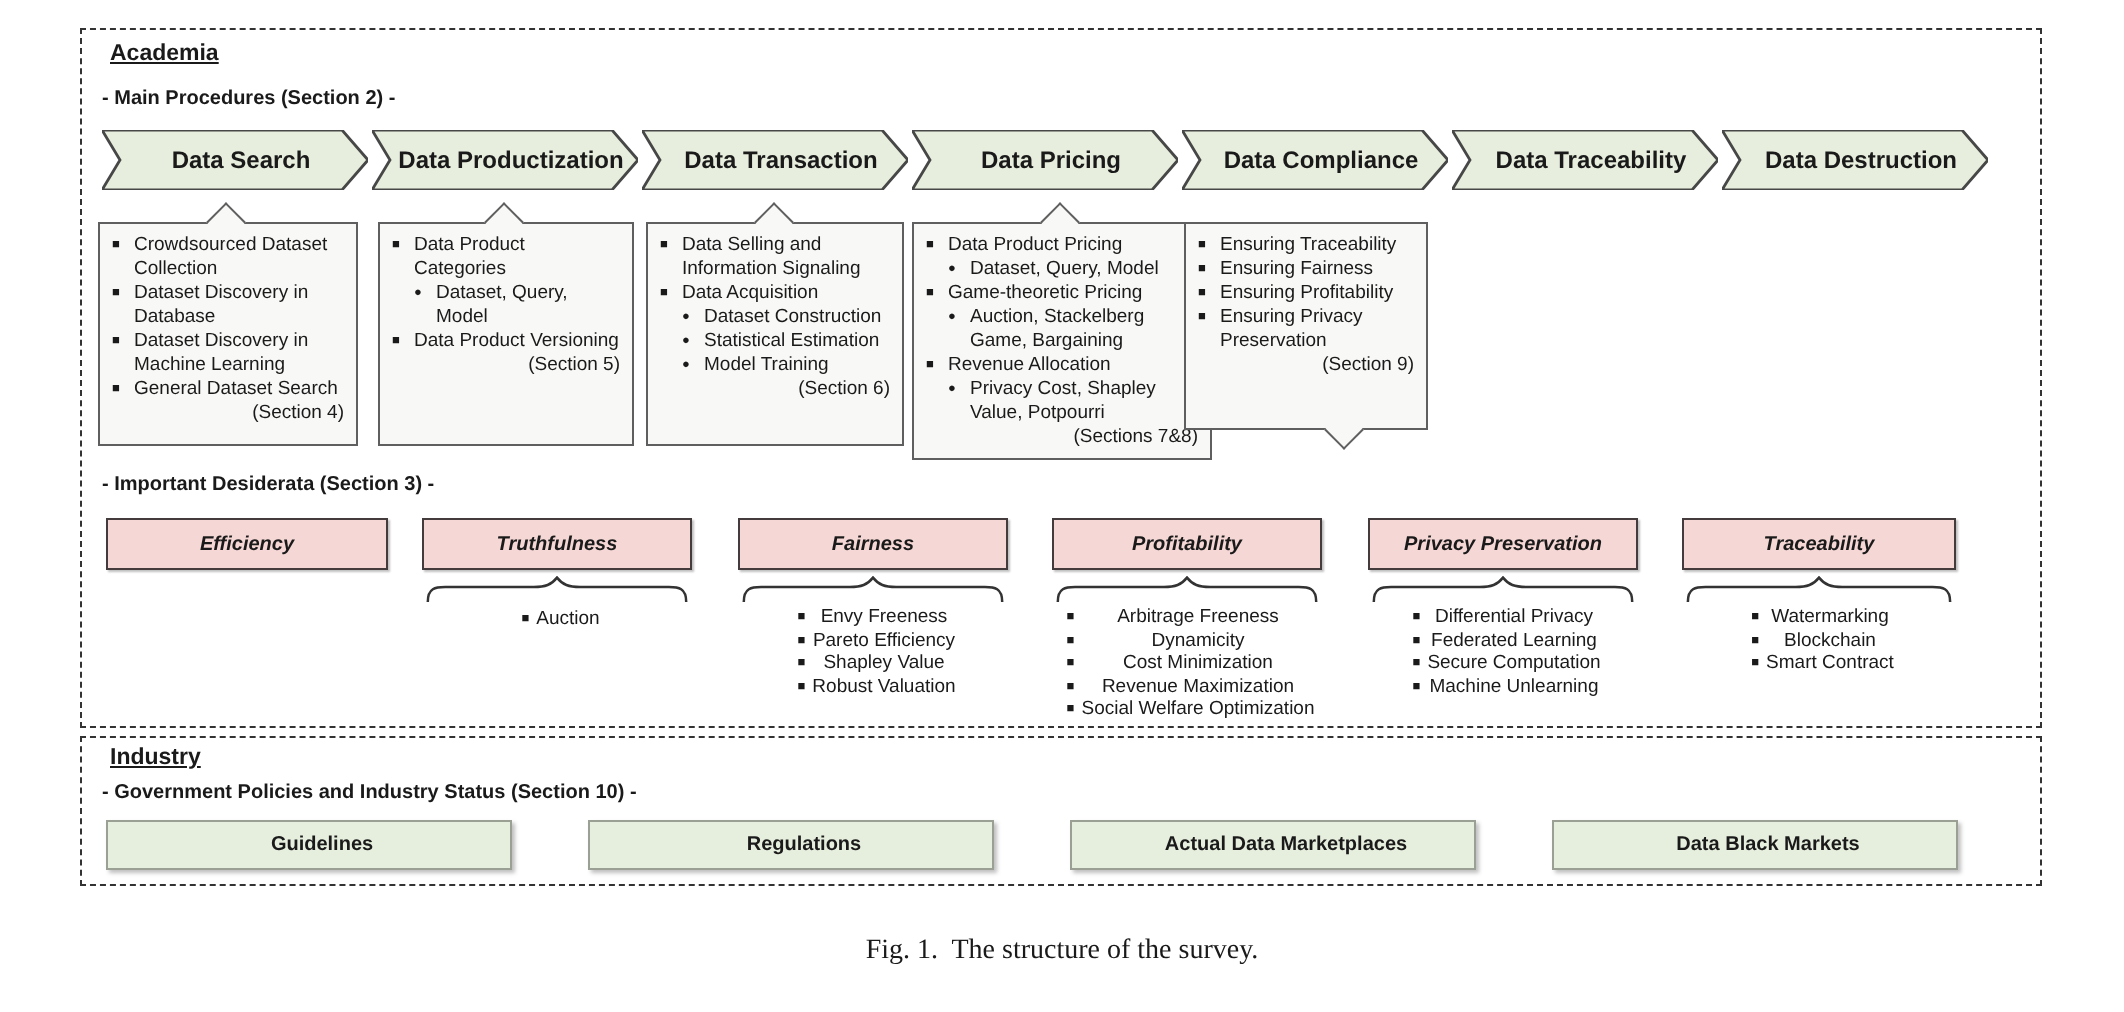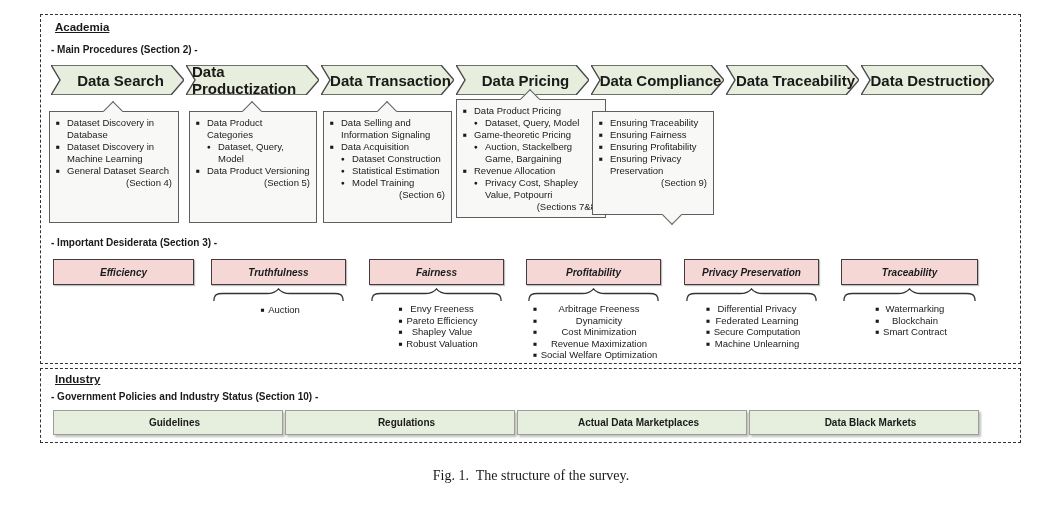--- a/index.html
+++ b/index.html
@@ -12,37 +12,37 @@
 
   .sec-title{position:absolute;font-size:11.5px;font-weight:bold;text-decoration:underline;}
   .sec-sub{position:absolute;font-size:10px;font-weight:bold;}
 
   
   .arrow-row{position:absolute;left:10px;top:50px;display:flex;gap:2px;}
   .arrow{position:relative;width:133px;height:30px;flex:none;}
   .arrow svg{position:absolute;inset:0;width:100%;height:100%;}
   .arrow svg polygon{fill:var(--arrow-fill,#e7eedd);stroke:var(--arrow-border,#474747);stroke-width:1.4;}
   .arrow .lbl{position:absolute;inset:0;display:flex;align-items:center;justify-content:center;
-              font-size:15px;font-weight:bold;padding-left:6px;box-sizing:border-box;}
+              font-size:12px;font-weight:bold;padding-left:6px;box-sizing:border-box;}
 
   
   .callout{position:absolute;background:var(--callout-fill,#f8f8f6);border:1.4px solid var(--callout-border,#5f5f5f);
            box-sizing:border-box;padding:5px 6px 0 6px;font-size:9.5px;line-height:12px;}
   .callout.ptr-top::before{content:"";position:absolute;top:-8px;left:calc(50% - 8px);width:14px;height:14px;
            background:var(--callout-fill,#f8f8f6);transform:rotate(45deg);
            border-left:1.4px solid var(--callout-border,#5f5f5f);border-top:1.4px solid var(--callout-border,#5f5f5f);
            box-sizing:border-box;}
   .callout.ptr-bottom::after{content:"";position:absolute;bottom:-8px;left:60%;width:14px;height:14px;
            background:var(--callout-fill,#f8f8f6);transform:rotate(45deg);
            border-right:1.4px solid var(--callout-border,#5f5f5f);border-bottom:1.4px solid var(--callout-border,#5f5f5f);
            box-sizing:border-box;}
   .co1{left:8px;  top:96px;width:130px;height:112px;}
   .co2{left:148px;top:96px;width:128px;height:112px;}
   .co3{left:282px;top:96px;width:129px;height:112px;}
-  .co4{left:415px;top:84px;width:150px;height:119px;}
+  .co4{left:415px;top:96px;width:150px;height:119px;}
   .co5{left:551px;top:96px;width:122px;height:104px;}
 
   
   .li{display:flex;align-items:flex-start;}
   .li .mk{width:11px;flex:none;font-size:6.5px;line-height:inherit;}
   .li .tx{flex:1;}
   .li.ind1{padding-left:11px;}
   .li.ctr{display:block;text-align:right;}
 
   
@@ -52,21 +52,21 @@
         font-size:10px;font-weight:bold;font-style:italic;box-shadow:1px 1px 1px rgba(0,0,0,.25);}
   .brace{display:block;width:100%;height:13px;margin-top:3px;}
   .brace path{fill:none;stroke:#333;stroke-width:1.3;}
   .dlist{margin-top:2px;text-align:center;font-size:9.5px;line-height:11.5px;}
   .dlist .inner{display:inline-block;text-align:center;}
   .d1{left:12px;width:141px;} .d2{left:170px;width:135px;} .d3{left:328px;width:135px;}
   .d4{left:485px;width:135px;} .d5{left:643px;width:135px;} .d6{left:800px;width:137px;}
 
   
   .ind-row{position:absolute;left:12px;top:41px;width:926px;display:flex;justify-content:space-between;}
-  .gbox{width:230px;height:25px;box-sizing:border-box;background:var(--green-fill,#e6eedd);
+  .gbox{width:203px;height:25px;box-sizing:border-box;background:var(--green-fill,#e6eedd);
         border:1px solid var(--green-border,#9aa094);box-shadow:1.5px 1.5px 2px rgba(0,0,0,.25);
         display:flex;align-items:center;justify-content:center;font-size:10px;font-weight:bold;padding-left:13px;}
 
   .caption{position:absolute;left:0;top:468px;width:100%;text-align:center;
            font-family:"Liberation Serif",serif;font-size:14px;white-space:pre-wrap;}
 </style>
 </head>
 <body>
 
 <div class="stage">
@@ -114,20 +114,24 @@
       </div>
       <div class="arrow">
         <svg viewBox="0 0 133 30" preserveAspectRatio="none">
             <polygon points="0,0 120,0 133,15 120,30 0,30 9,15"></polygon>
           </svg>
         <span class="lbl">Data Destruction</span>
       </div>
     </div>
 
     <div class="callout ptr-top co1">
+        <div class="li">
+          <span class="mk">■</span>
+          <span class="tx">Crowdsourced Dataset Collection</span>
+        </div>
         <div class="li">
           <span class="mk">■</span>
           <span class="tx">Dataset Discovery in Database</span>
         </div>
         <div class="li">
           <span class="mk">■</span>
           <span class="tx">Dataset Discovery in Machine Learning</span>
         </div>
         <div class="li">
           <span class="mk">■</span>

